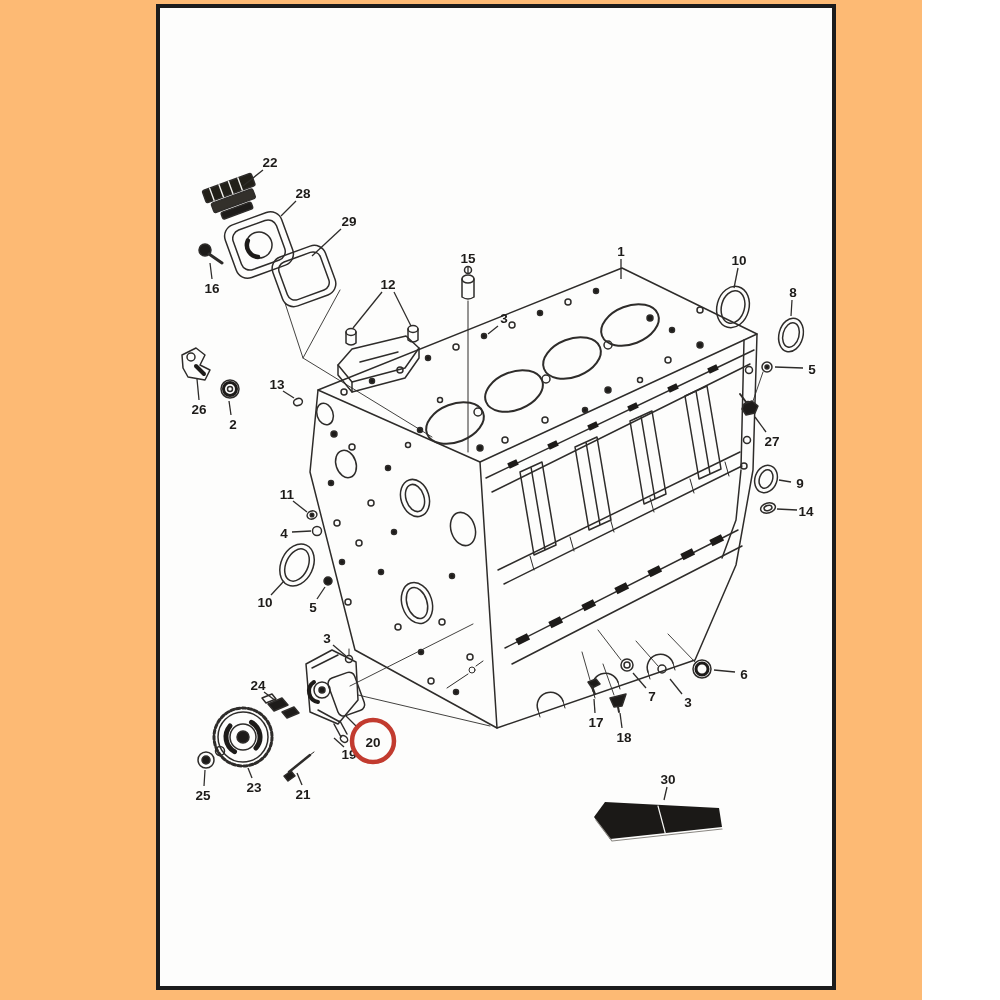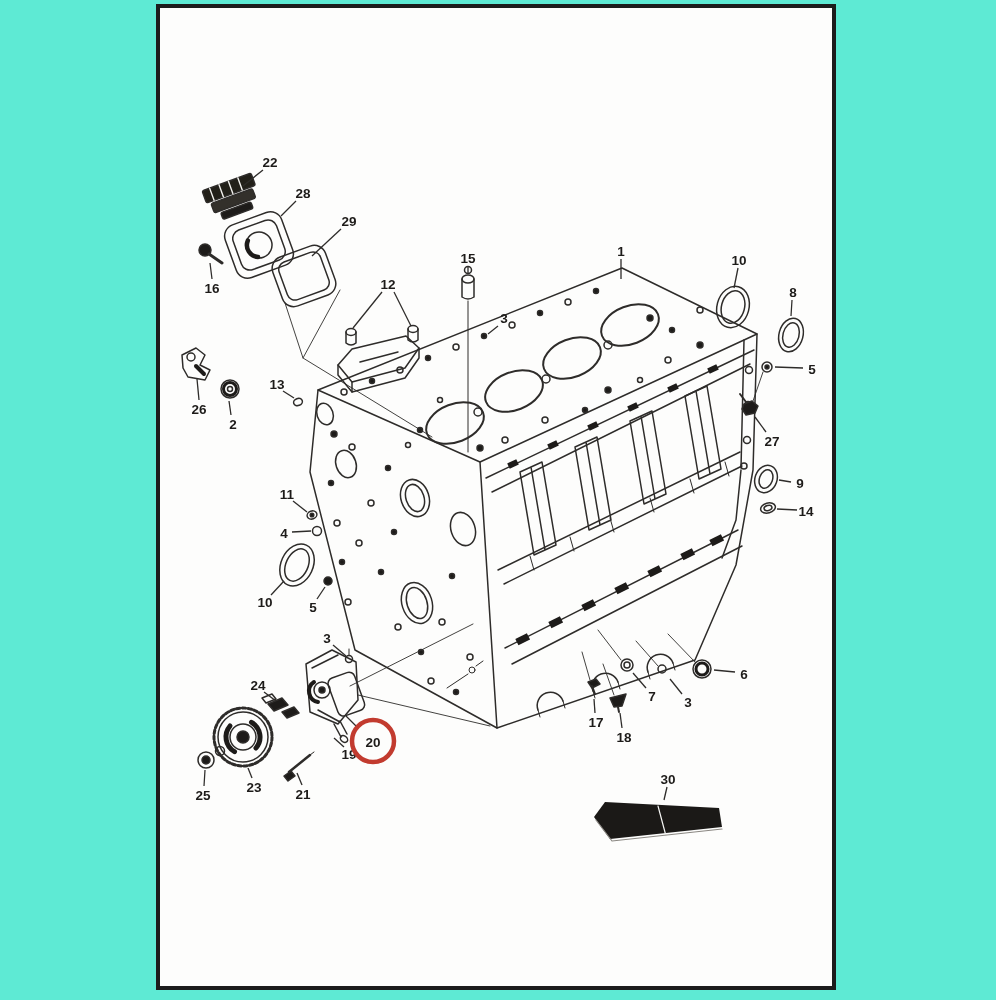--- a/index.html
+++ b/index.html
@@ -1,16 +1,16 @@
 <!DOCTYPE html>
 <html><head>
 <meta charset="utf-8">
 <style>
   html,body{margin:0;padding:0;background:#ffffff;}
-  #canvas{position:relative;width:996px;height:1000px;background:#5eead4;overflow:hidden;
+  #canvas{position:relative;width:922px;height:1000px;background:#fdba74;overflow:hidden;
           font-family:"Liberation Sans", sans-serif;}
   svg{position:absolute;top:0;left:0;}
   svg text{font-family:"Liberation Sans", sans-serif;font-weight:700;font-size:13.5px;fill:#1d1b19;}
 </style>
 </head>
 <body>
 
 <div id="canvas">
   <svg width="1000" height="1000" viewBox="0 0 1000 1000">
 

